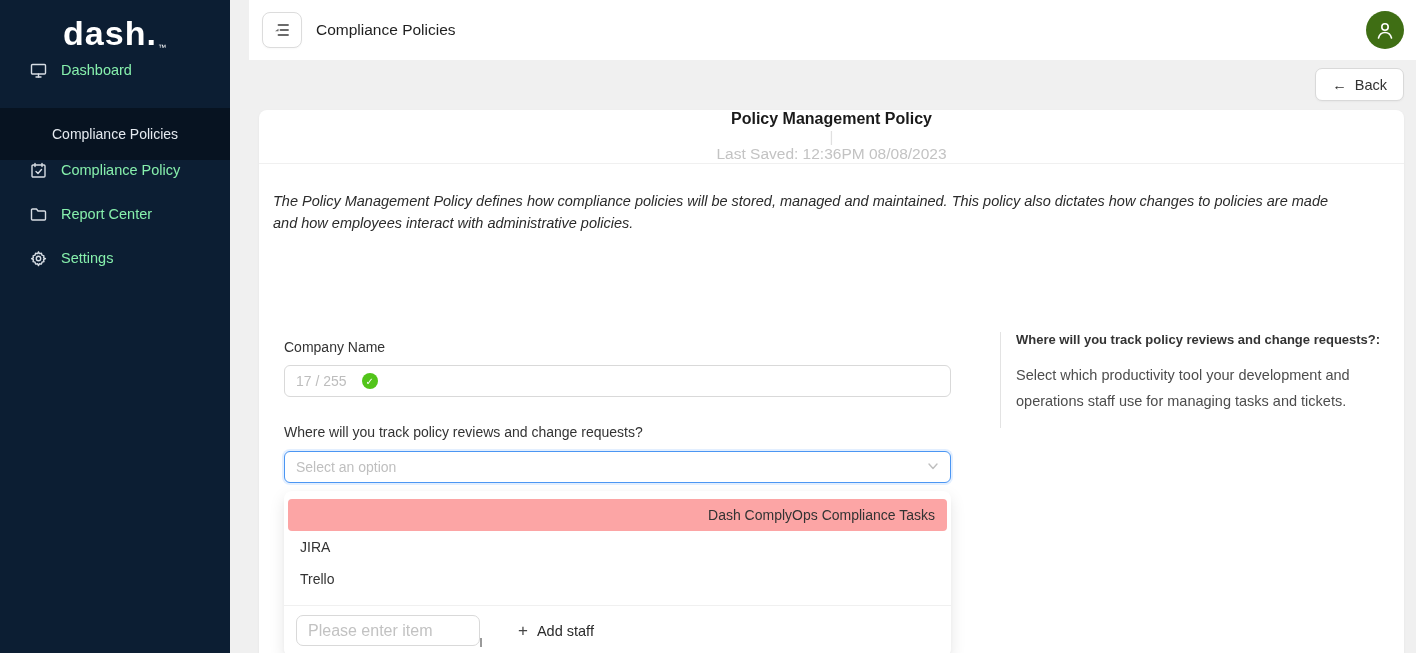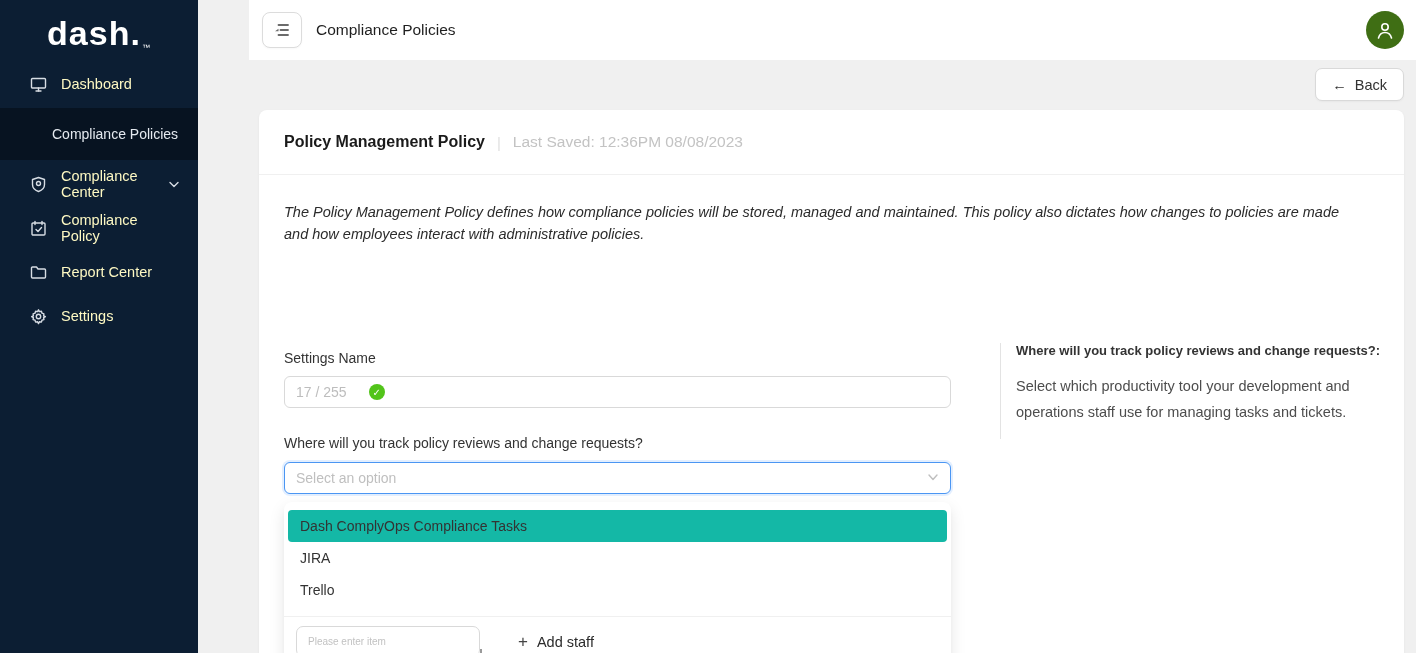--- a/index.html
+++ b/index.html
@@ -6,33 +6,33 @@
   html, body {
     width: 1416px; height: 653px;
     font-family: "Liberation Sans", sans-serif;
     background: #f0f0f0;
     overflow: hidden;
     position: relative;
   }
 
   
   .sidebar {
-    position: absolute; left: 0; top: 0; width: 198px; height: 653px;
+    position: absolute; left: 0; top: 0; width: 230px; height: 653px;
     background: #0c1e33; color: #e8ecf1; z-index: 50;
   }
   .logo {
     height: 62px; display: flex; align-items: center; justify-content: center;
     color: #ffffff; font-size: 34px; font-weight: 800; letter-spacing: 1px;
     padding-top: 4px;
   }
   .logo .tm { font-size: 8px; font-weight: 400; align-self: flex-end; margin-bottom: 10px; margin-left: 1px; }
   .nav-item {
-    height: 44px; display: flex; align-items: center;
+    height: 44px; display: flex; align-items: flex-start;
     padding: 0 18px 0 30px; cursor: pointer; font-size: 14.5px;
-    color: #fef9c3;
+    color: #86efac;
   }
   .nav-item .nav-icon { width: 17px; height: 17px; margin-right: 14px; flex: 0 0 auto; display: flex; align-items: center; }
   .nav-item .chev { margin-left: auto; display: flex; align-items: center; }
   .submenu { background: #071321; padding: 4px 0; margin: 2px 0; }
   .sub-item {
     height: 44px; display: flex; align-items: center;
     padding-left: 52px; font-size: 14px; color: #e4e9ef; cursor: pointer;
   }
   svg.icon { stroke: #d7dde4; fill: none; stroke-width: 1.4; stroke-linecap: round; stroke-linejoin: round; }
 
@@ -66,47 +66,47 @@
     display: flex; align-items: center; gap: 8px;
     font-size: 14.5px; color: #333; cursor: pointer;
     box-shadow: 0 1px 2px rgba(0,0,0,0.04);
   }
   .card {
     position: absolute; left: 10px; right: 12px; top: 50px; height: 560px;
     background: #ffffff; border-radius: 8px;
     box-shadow: 0 1px 3px rgba(0,0,0,0.05);
   }
   .card-header {
-    height: 65px; display: flex; align-items: center;
-    padding: 0 25px; border-bottom: 1px solid #f0f0f0;
+    height: 54px; display: flex; align-items: center;
+    padding: 0 25px; border-bottom: 1px solid #f0f0f0; flex-direction: column;
   }
   .card-title { font-size: 16px; font-weight: 700; color: #1a1a1a; }
   .card-sep { margin: 0 12px; color: #e0e0e0; font-size: 15px; }
   .last-saved { color: #c3c3c3; font-size: 15.5px; }
 
   .card-body { position: relative; height: 507px; }
   .description {
-    position: absolute; left: 25px; top: 26px; width: 1070px;
+    position: absolute; left: 14px; top: 26px; width: 1070px;
     font-style: italic; font-size: 14.5px; line-height: 22px; color: #2b2b2b;
   }
 
   .field-label { position: absolute; left: 25px; font-size: 14px; color: #333; }
   .lbl-company { top: 175px; }
   .lbl-tracking { top: 260px; }
 
   .input-wrap {
     position: absolute; left: 25px; top: 201px; width: 667px; height: 32px;
     border: 1px solid #d9d9d9; border-radius: 6px; background: #fff;
     display: flex; align-items: center; padding: 0 11px;
   }
   .input-wrap input {
     flex: 1; border: none; outline: none; font-size: 14px; color: #333;
     font-family: "Liberation Sans", sans-serif; background: transparent;
   }
-  .char-counter { color: #bdbdbd; font-size: 14px; margin-right: 22px; white-space: nowrap; }
+  .char-counter { color: #bdbdbd; font-size: 14px; margin-right: 15px; white-space: nowrap; }
   .check-badge {
     width: 16px; height: 16px; border-radius: 50%; background: #52c41a;
     color: #fff; font-size: 10px; display: flex; align-items: center; justify-content: center;
   }
 
   .select-box {
     position: absolute; left: 25px; top: 287px; width: 667px; height: 32px;
     border: 1px solid #4b96f3; border-radius: 6px; background: #fff;
     box-shadow: 0 0 0 2px rgba(64,150,255,0.15);
     display: flex; align-items: center; padding: 2px 11px; cursor: pointer;
@@ -117,26 +117,26 @@
     position: absolute; left: 25px; top: 327px; width: 667px;
     background: #fff; border-radius: 8px; z-index: 20;
     box-shadow: 0 6px 16px rgba(0,0,0,0.10), 0 3px 6px -4px rgba(0,0,0,0.12);
     padding: 4px 0 0 0;
   }
   .dd-options { padding: 4px; }
   .dd-option {
     height: 32px; display: flex; align-items: center; padding: 0 12px;
     font-size: 14px; color: #333; border-radius: 4px; cursor: pointer;
   }
-  .dd-option.active { background: #14b8a6; }
+  .dd-option.active { background: #fca5a5; justify-content: flex-end; }
   .dd-divider { height: 1px; background: #f0f0f0; margin: 6px 0 0 0; }
   .dd-footer { display: flex; align-items: center; padding: 9px 12px 11px 12px; }
   .dd-add-input {
     width: 184px; height: 31px; border: 1px solid #d9d9d9; border-radius: 7px;
-    padding: 0 11px; font-size: 10px; color: #333; outline: none;
+    padding: 0 11px; font-size: 16px; color: #333; outline: none;
     font-family: "Liberation Sans", sans-serif;
   }
   .dd-add-input::placeholder { color: #c2c2c2; }
   .add-item-btn {
     margin-left: 38px; display: flex; align-items: center; gap: 9px;
     background: none; border: none; font-size: 14.5px; color: #2b2b2b; cursor: pointer;
     font-family: "Liberation Sans", sans-serif;
   }
   .add-plus { font-size: 17px; color: #444; line-height: 1; }
   .hidden-edge {
@@ -167,34 +167,20 @@
             <line x1="6" y1="15" x2="11" y2="15"></line>
             <line x1="8.5" y1="12" x2="8.5" y2="15"></line>
           </svg>
       </span>
       <span>Dashboard</span>
     </div>
     <div class="submenu">
       <div class="sub-item">
         <span>Compliance Policies</span>
       </div>
-    </div>
-    <div class="nav-item">
-      <span class="nav-icon">
-        <svg class="icon" width="17" height="17" viewBox="0 0 17 17">
-            <path d="M8.5 1.5 l6 2 v5 c0 3.5-2.5 5.8-6 7 c-3.5-1.2-6-3.5-6-7 v-5 z"></path>
-            <circle cx="8.5" cy="7.5" r="2"></circle>
-          </svg>
-      </span>
-      <span>Compliance Center</span>
-      <span class="chev">
-        <svg class="icon" width="12" height="12" viewBox="0 0 12 12">
-            <polyline points="2,4.5 6,8.5 10,4.5"></polyline>
-          </svg>
-      </span>
     </div>
     <div class="nav-item">
       <span class="nav-icon">
         <svg class="icon" width="17" height="17" viewBox="0 0 17 17">
             <rect x="2" y="3" width="13" height="12" rx="1"></rect>
             <line x1="5" y1="1.5" x2="5" y2="4.5"></line>
             <line x1="12" y1="1.5" x2="12" y2="4.5"></line>
             <polyline points="6,9.5 8,11.5 11.5,7.5"></polyline>
           </svg>
       </span>
@@ -251,21 +237,21 @@
   <section class="card">
     <div class="card-header">
       <span class="card-title">Policy Management Policy</span>
       <span class="card-sep">|</span>
       <span class="last-saved">Last Saved: 12:36PM 08/08/2023</span>
     </div>
 
     <div class="card-body">
       <p class="description">The Policy Management Policy defines how compliance policies will be stored, managed and maintained. This policy also dictates how changes to policies are made and how employees interact with administrative policies.</p>
 
-      <label class="field-label lbl-company">Settings Name</label>
+      <label class="field-label lbl-company">Company Name</label>
       <div class="input-wrap">
         <span class="char-counter">17 / 255</span>
         <span class="check-badge">✓</span>
       </div>
 
       <label class="field-label lbl-tracking">Where will you track policy reviews and change requests?</label>
       <div class="select-box">
         <span class="select-placeholder">Select an option</span>
         <span>
           <svg width="12" height="12" viewBox="0 0 12 12">

